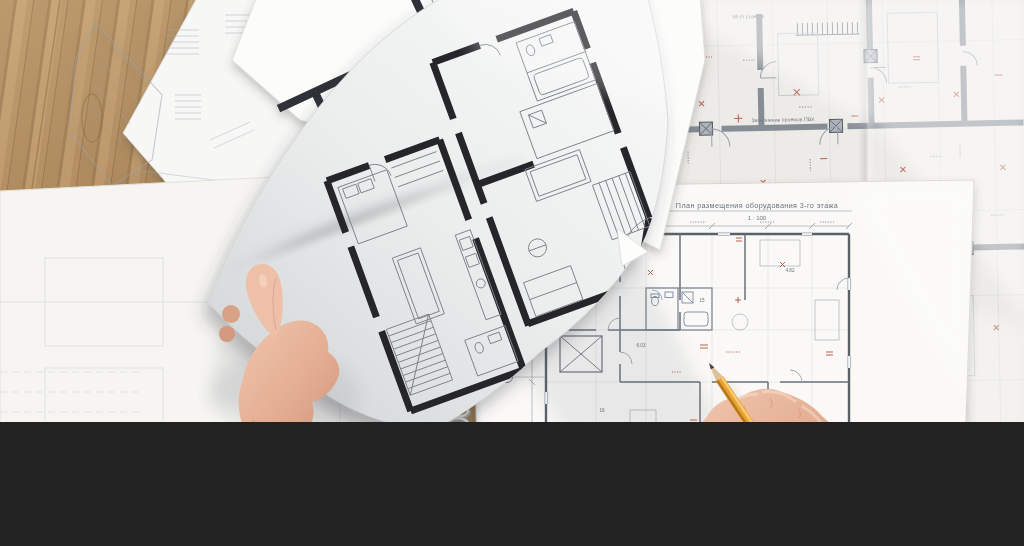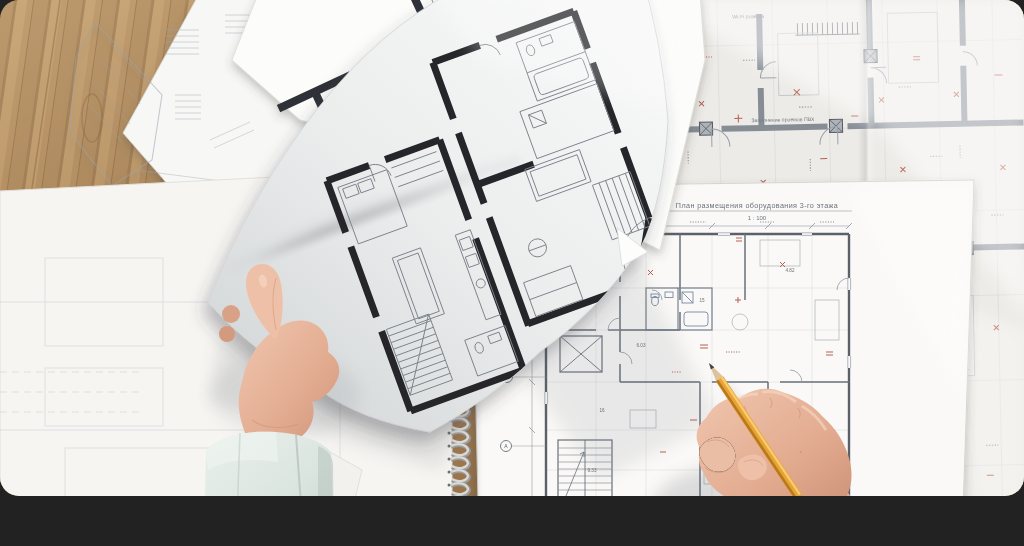--- a/index.html
+++ b/index.html
@@ -1,17 +1,17 @@
 <!DOCTYPE html>
 <html><head>
 <meta charset="utf-8">
 <style>
   html,body{margin:0;padding:0;background:#222;}
-  .scene{position:relative;width:1024px;height:496px;overflow:hidden;
-         font-family:"Liberation Sans", sans-serif;border-radius:19px;}
+  .scene{position:relative;width:1024px;height:422px;overflow:hidden;
+         font-family:"Liberation Sans", sans-serif;}
   .scene svg{position:absolute;left:0;top:0;display:block;}
   text{font-family:"Liberation Sans", sans-serif;}
 </style>
 </head>
 <body>
 
 <div class="scene">
 <svg width="1024" height="546" viewBox="0 0 1024 546" xmlns="http://www.w3.org/2000/svg">
   <defs>
     <linearGradient id="woodGrad" x1="0" y1="0" x2="0.7" y2="1">

